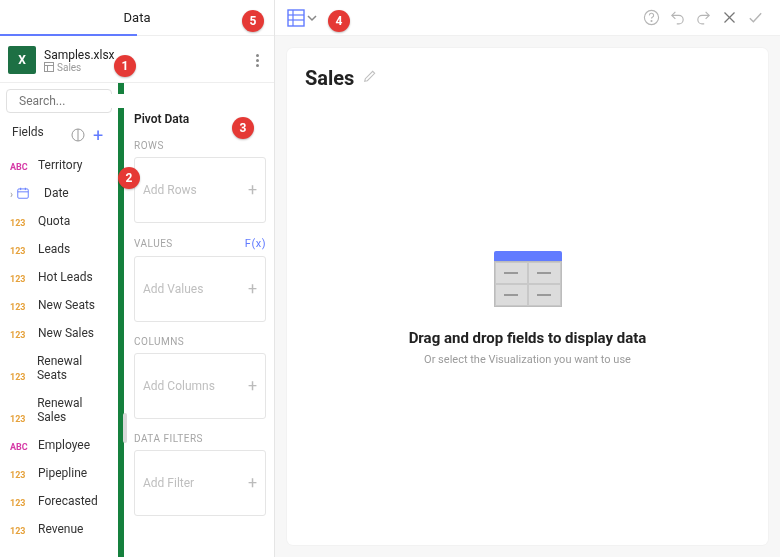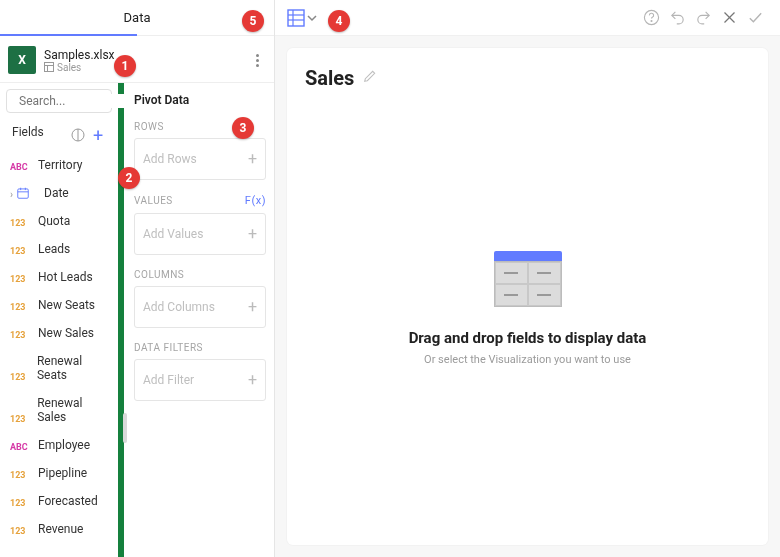--- a/index.html
+++ b/index.html
@@ -28,25 +28,25 @@
 .fields-header .spacer { flex:1; }
 .fields-header .icon-btn { width: 20px; height: 20px; display: flex; align-items: center; justify-content: center; cursor: pointer; color: #777; font-size: 14px; }
 .field-list { flex:1; overflow-y: auto; }
 .field-item { display:flex; align-items:flex-end; padding: 7px 6px 7px 10px; font-size: 12px; color: #333; cursor: pointer; }
 .field-item .type-badge { width: 26px; font-size: 9px; font-weight: bold; margin-right: 2px; display:flex; align-items:center; }
 .type-badge.abc { color: #d63aa6; }
 .type-badge.num { color: #e6a23c; }
 .type-badge.date { color: #617bff; display:flex; align-items:center; }
 .field-item .caret { width: 8px; color:#999; font-size:10px; margin-right:-2px; }
 
-.pivot-col { flex:1; display:flex; flex-direction:column; padding: 10px 8px 8px 10px; position: relative; }
+.pivot-col { flex:1; display:flex; flex-direction:column; padding: 10px 8px 8px 10px; position: relative; justify-content: center; }
 .pivot-title { font-size: 12px; font-weight: 600; color:#222; margin-bottom: 14px; }
 .section-label { font-size: 10px; color: #a5a5a5; letter-spacing: .5px; margin-bottom: 6px; display:flex; align-items:center; }
 .section-label .fx { margin-left:auto; color:#617bff; font-size:11px; cursor:pointer; }
-.dropzone { border:1px solid #e5e5e5; border-radius:3px; padding: 12px 8px; font-size:12px; color:#bfbfbf; display:flex; align-items:center; margin-bottom: 14px; cursor:pointer; }
+.dropzone { border:1px solid #e5e5e5; border-radius:3px; padding: 24px 8px; font-size:12px; color:#bfbfbf; display:flex; align-items:center; margin-bottom: 14px; cursor:pointer; }
 .dropzone .plus { margin-left:auto; color:#bbb; font-size:16px; line-height:1; }
 .vbar { position:absolute; left:-1px; top:330px; width:4px; height:30px; background:#d9d9d9; border-radius:2px; }
 
 .right-panel { flex:1; display:flex; flex-direction:column; }
 .topbar { height: 36px; display:flex; align-items:center; padding: 0 12px; border-bottom:1px solid #f0f0f0; }
 .viz-btn { display:flex; align-items:center; cursor:pointer; gap:2px; }
 .topbar .spacer { flex:1; }
 .topbar .act { width:26px; height:26px; display:flex; align-items:center; justify-content:center; color:#b5b5b5; cursor:pointer; font-size:16px; }
 .canvas { flex:1; background:#f7f7f7; padding: 12px; }
 .card { background:#fff; border-radius:6px; height:100%; padding: 18px; display:flex; flex-direction:column; box-shadow: 0 0 0 1px rgba(0,0,0,0.02); }

